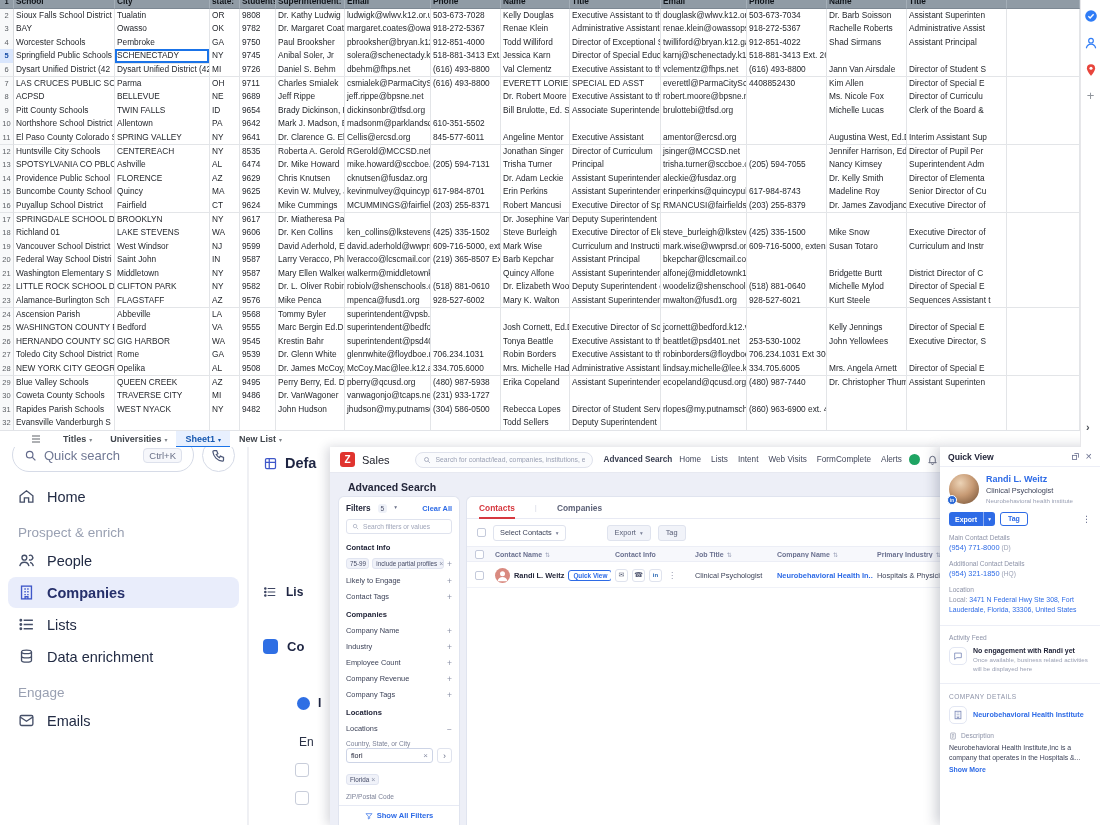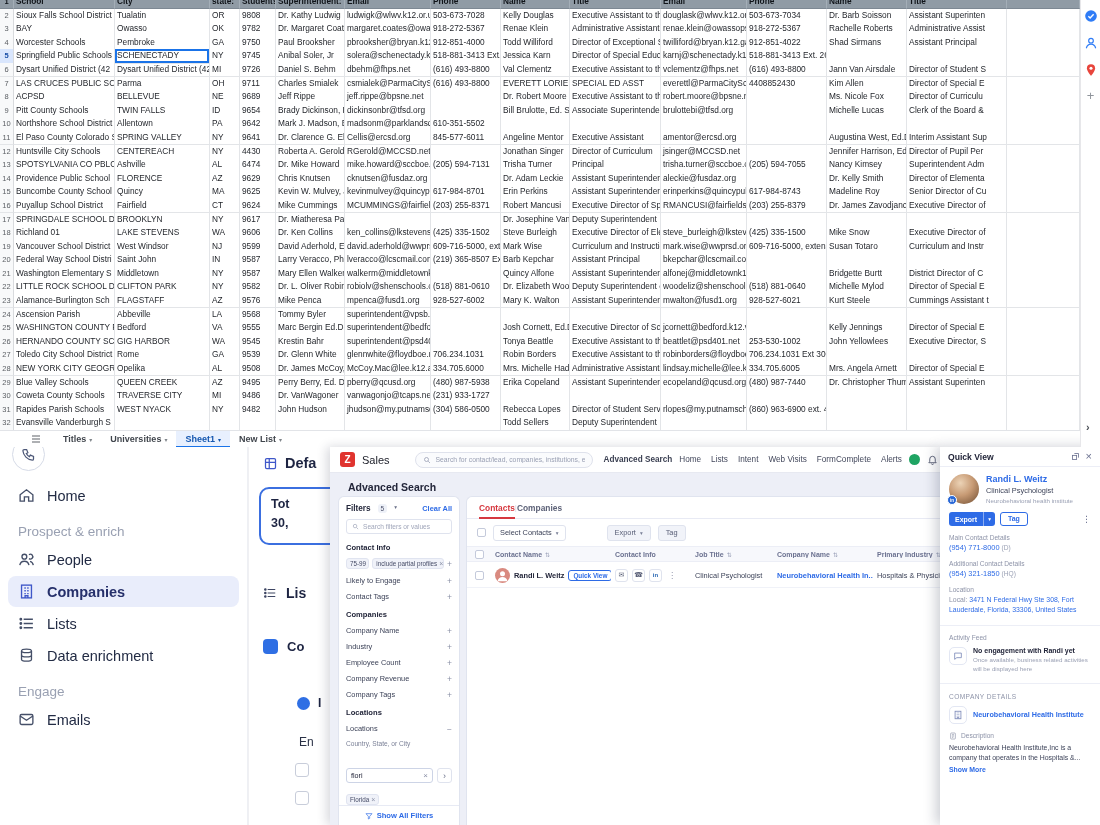--- a/index.html
+++ b/index.html
@@ -53,21 +53,21 @@
 .ap-item.active .ap-ic{color:#3f57c9}
 .ap-section{font-size:13.5px;color:#99a0b2;padding:12px 10px 4px;font-weight:500}
 
 
 .bgw{position:absolute;left:248px;top:0;width:82px;height:378px;background:#fff;z-index:2;overflow:hidden;border-left:1px solid #f0f0f3}
 .bgw-head{position:absolute;left:14px;top:8px;display:flex;align-items:center;gap:7px;font-size:14.5px;font-weight:700;color:#1d2442;white-space:nowrap}
 .bgw-head svg{width:15px;height:15px;color:#3f57c9;flex:0 0 auto}
 .bgw-card{position:absolute;left:10px;top:40px;width:110px;height:58px;border:2px solid #3b6fe0;border-radius:10px;padding:8px 10px}
 .bgw-tot{font-size:12.5px;font-weight:700;color:#1d2442}
 .bgw-num{font-size:12.5px;font-weight:700;color:#1d2442;margin-top:5px}
-.bgw-lis{position:absolute;left:14px;top:138px;display:flex;gap:9px;align-items:center;font-size:14px;font-weight:700;color:#1d2442}
+.bgw-lis{position:absolute;left:14px;top:138px;display:flex;gap:9px;align-items:flex-end;font-size:12px;font-weight:700;color:#1d2442}
 .bgw-lis svg{width:14px;height:14px;color:#3e4663;flex:0 0 auto}
 .bgw-co{position:absolute;left:14px;top:192px;display:flex;gap:9px;align-items:center;font-size:13px;font-weight:700;color:#1d2442}
 .bgw-co .sq{width:15px;height:15px;border-radius:4px;background:#2f6fe4;flex:0 0 auto}
 .bgw-radiorow{position:absolute;left:48px;top:249px;display:flex;align-items:center;gap:8px;font-size:12px;color:#1d2442;font-weight:600}
 .bgw-radio{width:13px;height:13px;border-radius:50%;background:#2f6fe4;flex:0 0 auto}
 .bgw-en{position:absolute;left:50px;top:288px;font-size:12px;color:#2a3146}
 .bgw-cb{position:absolute;left:46px;width:14px;height:14px;border:1.5px solid #c8cdda;border-radius:3px;background:#fff}
 
 
 .zoho{position:absolute;left:330px;top:0;width:610px;height:378px;background:#edeff7;z-index:3;box-shadow:-3px 0 10px rgba(25,32,60,.18);overflow:hidden}
@@ -97,31 +97,31 @@
 .f-sph{font-size:6.6px;color:#a0a6ba;white-space:nowrap;overflow:hidden}
 .f-sec{font-size:7.6px;font-weight:700;color:#23263a;margin-top:9px}
 .f-row{display:flex;align-items:center;margin-top:7px}
 .f-lb{font-size:7.4px;color:#3c4258}
 .f-op{margin-left:auto;font-size:8.5px;color:#8a90a6;line-height:8px}
 .f-pills{display:flex;align-items:center;gap:3px;margin-top:6px}
 .f-pill{display:inline-flex;align-items:center;gap:2px;background:#f0f2f9;border:1px solid #e0e4f0;border-radius:3px;padding:1px 3px;font-size:6.3px;color:#454b66;white-space:nowrap;overflow:hidden}
 .f-px{color:#8a90a6;font-size:7px}
 .f-pillrow{margin-top:5px}
 .f-sub{font-size:6.6px;color:#7c8298;margin-top:7px}
-.f-inwrap{display:flex;align-items:center;gap:4px;margin-top:21px}
+.f-inwrap{display:flex;align-items:center;gap:4px;margin-top:1px}
 .f-input{flex:1;height:15px;border:1px solid #cdd4e6;border-radius:3px;display:flex;align-items:center;padding:0 4px}
 .f-iv{font-size:7.2px;color:#23263a}
 .f-x{margin-left:auto;font-size:8px;color:#8a90a6}
 .f-go{width:15px;height:15px;border:1px solid #dfe3ee;border-radius:3px;display:flex;align-items:center;justify-content:center;font-size:9px;color:#6a7088;flex:0 0 auto}
 .f-footer{position:absolute;left:0;right:0;bottom:0;height:20px;border-top:1px solid #e7eaf4;display:flex;align-items:center;justify-content:center;gap:4px;color:#2e6be6;font-size:7.6px;font-weight:600;background:#fff}
 .f-footer svg{width:8px;height:8px}
 
 
 .rs-card{position:absolute;left:136px;top:49px;right:0;bottom:0;background:#fff;border:1px solid #e0e4ef;border-bottom:none;border-right:none;border-radius:6px 0 0 0;overflow:hidden}
-.rs-tabs{display:flex;align-items:center;gap:0;height:22px;padding:0 12px;border-bottom:1px solid #e8eaf4}
+.rs-tabs{display:flex;align-items:center;gap:20px;height:22px;padding:0 12px;border-bottom:1px solid #e8eaf4}
 .rs-tab{font-size:8.4px;font-weight:700;color:#5d6278;height:22px;line-height:22px}
 .rs-tab.active{color:#d6383f;box-shadow:inset 0 -2px 0 #d6383f}
 .rs-tab-sep{color:#d5d8e4;font-size:8px}
 .rs-toolbar{display:flex;align-items:center;gap:7px;height:27px;padding:0 10px}
 .cb{width:9px;height:9px;border:1px solid #c4cadb;border-radius:2px;background:#fff;flex:0 0 auto;display:inline-block}
 .rs-select{display:flex;align-items:center;gap:4px;border:1px solid #dfe3ee;border-radius:3px;height:16px;padding:0 6px;font-size:7.4px;color:#3c4258}
 .rs-btn{display:flex;align-items:center;gap:4px;border:1px solid #dfe3ee;background:#f1f3f9;border-radius:3px;height:16px;padding:0 7px;font-size:7.4px;color:#5a6078}
 .rs-btn.export{margin-left:34px}
 .caret{font-size:5.5px;color:#7b8198}
 .rs-grid{display:grid;grid-template-columns:24px 120px 80px 82px 100px minmax(0,1fr);align-items:center}
@@ -376,21 +376,21 @@
             <div class="ss-cell"></div>
             <div class="ss-cell">Augustina West, Ed.D.</div>
             <div class="ss-cell">Interim Assistant Sup</div>
             <div class="ss-cell"></div>
           </div>
           <div class="ss-row">
             <div class="ss-num">12</div>
             <div class="ss-cell">Huntsville City Schools</div>
             <div class="ss-cell">CENTEREACH</div>
             <div class="ss-cell">NY</div>
-            <div class="ss-cell">4430</div>
+            <div class="ss-cell">8535</div>
             <div class="ss-cell">Roberta A. Gerold, Ed.D</div>
             <div class="ss-cell">RGerold@MCCSD.net</div>
             <div class="ss-cell"></div>
             <div class="ss-cell">Jonathan Singer</div>
             <div class="ss-cell">Director of Curriculum</div>
             <div class="ss-cell">jsinger@MCCSD.net</div>
             <div class="ss-cell"></div>
             <div class="ss-cell">Jennifer Harrison, Ed.D</div>
             <div class="ss-cell">Director of Pupil Per</div>
             <div class="ss-cell"></div>
@@ -572,21 +572,21 @@
             <div class="ss-cell">AZ</div>
             <div class="ss-cell">9576</div>
             <div class="ss-cell">Mike Penca</div>
             <div class="ss-cell">mpenca@fusd1.org</div>
             <div class="ss-cell">928-527-6002</div>
             <div class="ss-cell">Mary K. Walton</div>
             <div class="ss-cell">Assistant Superintendent</div>
             <div class="ss-cell">mwalton@fusd1.org</div>
             <div class="ss-cell">928-527-6021</div>
             <div class="ss-cell">Kurt Steele</div>
-            <div class="ss-cell">Cummings Assistant t</div>
+            <div class="ss-cell">Sequences Assistant t</div>
             <div class="ss-cell"></div>
           </div>
           <div class="ss-row">
             <div class="ss-num">24</div>
             <div class="ss-cell">Ascension Parish</div>
             <div class="ss-cell">Abbeville</div>
             <div class="ss-cell">LA</div>
             <div class="ss-cell">9568</div>
             <div class="ss-cell">Tommy Byler</div>
             <div class="ss-cell">superintendent@vpsb.ne</div>
@@ -776,20 +776,28 @@
         <circle cx="12" cy="9" r="2.6" fill="#fff"></circle>
       </svg>
     <span class="xs-plus">+</span>
     <span class="xs-chev">›</span>
   </aside>
 
   <section class="bottom">
 
     <aside class="apollo">
       <div class="ap-top">
+        <div class="ap-search">
+          <svg class="mag" viewBox="0 0 24 24" fill="none" stroke="currentColor" stroke-width="2.2">
+              <circle cx="10.5" cy="10.5" r="6"></circle>
+              <path d="M15.5 15.5L21 21"></path>
+            </svg>
+          <span class="ap-ph">Quick search</span>
+          <span class="ap-kbd">Ctrl+K</span>
+        </div>
         <div class="ap-dial">
           <svg viewBox="0 0 24 24" fill="none" stroke="currentColor" stroke-width="2">
               <path d="M5 4h4l2 5-2.5 1.5a12.5 12.5 0 005 5L15 13l5 2v4a2 2 0 01-2 2A17 17 0 013 6a2 2 0 012-2z"></path>
             </svg>
         </div>
       </div>
       <nav class="ap-menu">
           <div class="ap-item">
             <span class="ap-ic">
               <svg viewBox="0 0 24 24" fill="none" stroke="currentColor" stroke-width="1.9">
@@ -852,24 +860,20 @@
         </nav>
     </aside>
 
     <div class="bgw">
       <div class="bgw-head">
         <svg viewBox="0 0 24 24" fill="none" stroke="currentColor" stroke-width="2">
             <rect x="4" y="4" width="16" height="16" rx="2"></rect>
             <path d="M4 10h16M10 4v16"></path>
           </svg>
         <span>Defa</span>
-      </div>
-      <div class="bgw-card">
-        <div class="bgw-tot">Tot</div>
-        <div class="bgw-num">30,</div>
       </div>
       <div class="bgw-lis">
         <svg viewBox="0 0 24 24" fill="none" stroke="currentColor" stroke-width="2">
             <path d="M8 6h13M8 12h13M8 18h13"></path>
             <circle cx="4" cy="6" r="1.2" fill="currentColor"></circle>
             <circle cx="4" cy="12" r="1.2" fill="currentColor"></circle>
             <circle cx="4" cy="18" r="1.2" fill="currentColor"></circle>
           </svg>
         <span>Lis</span>
       </div>

